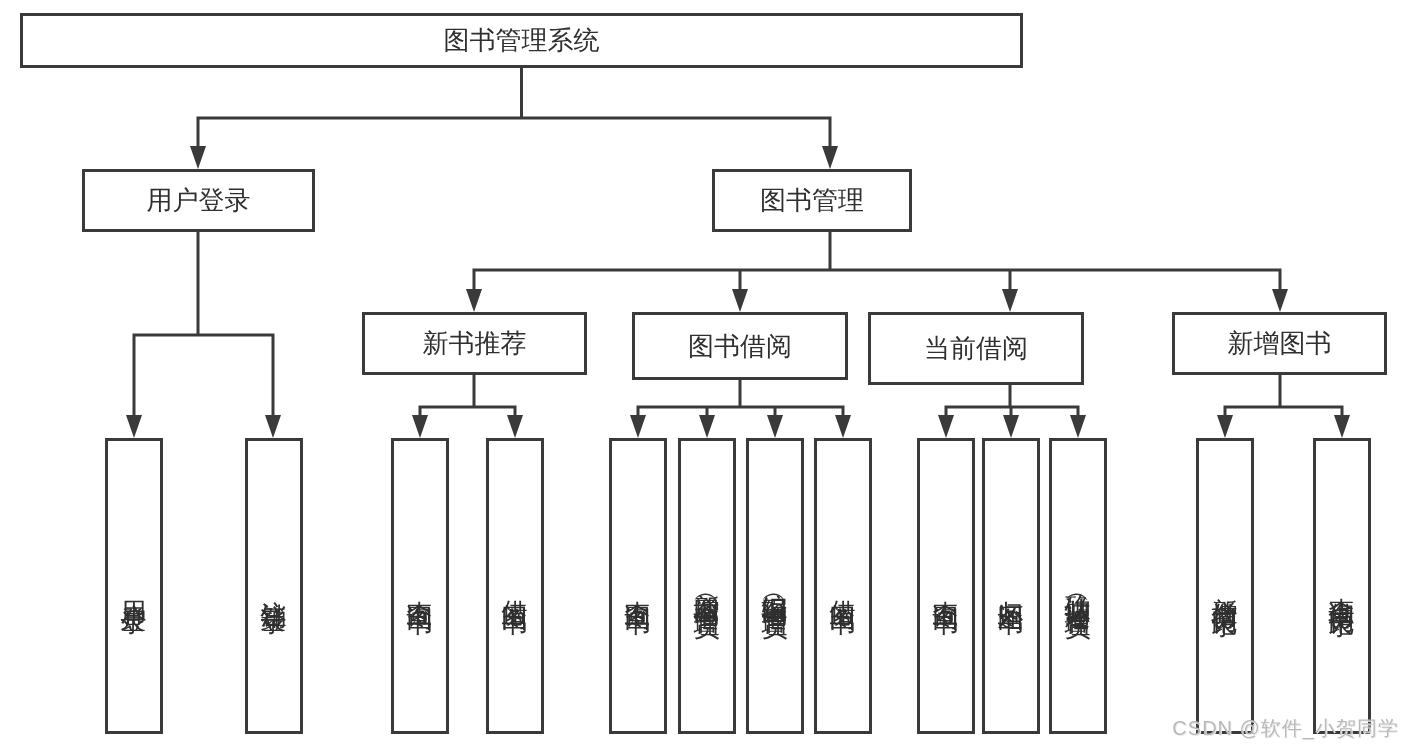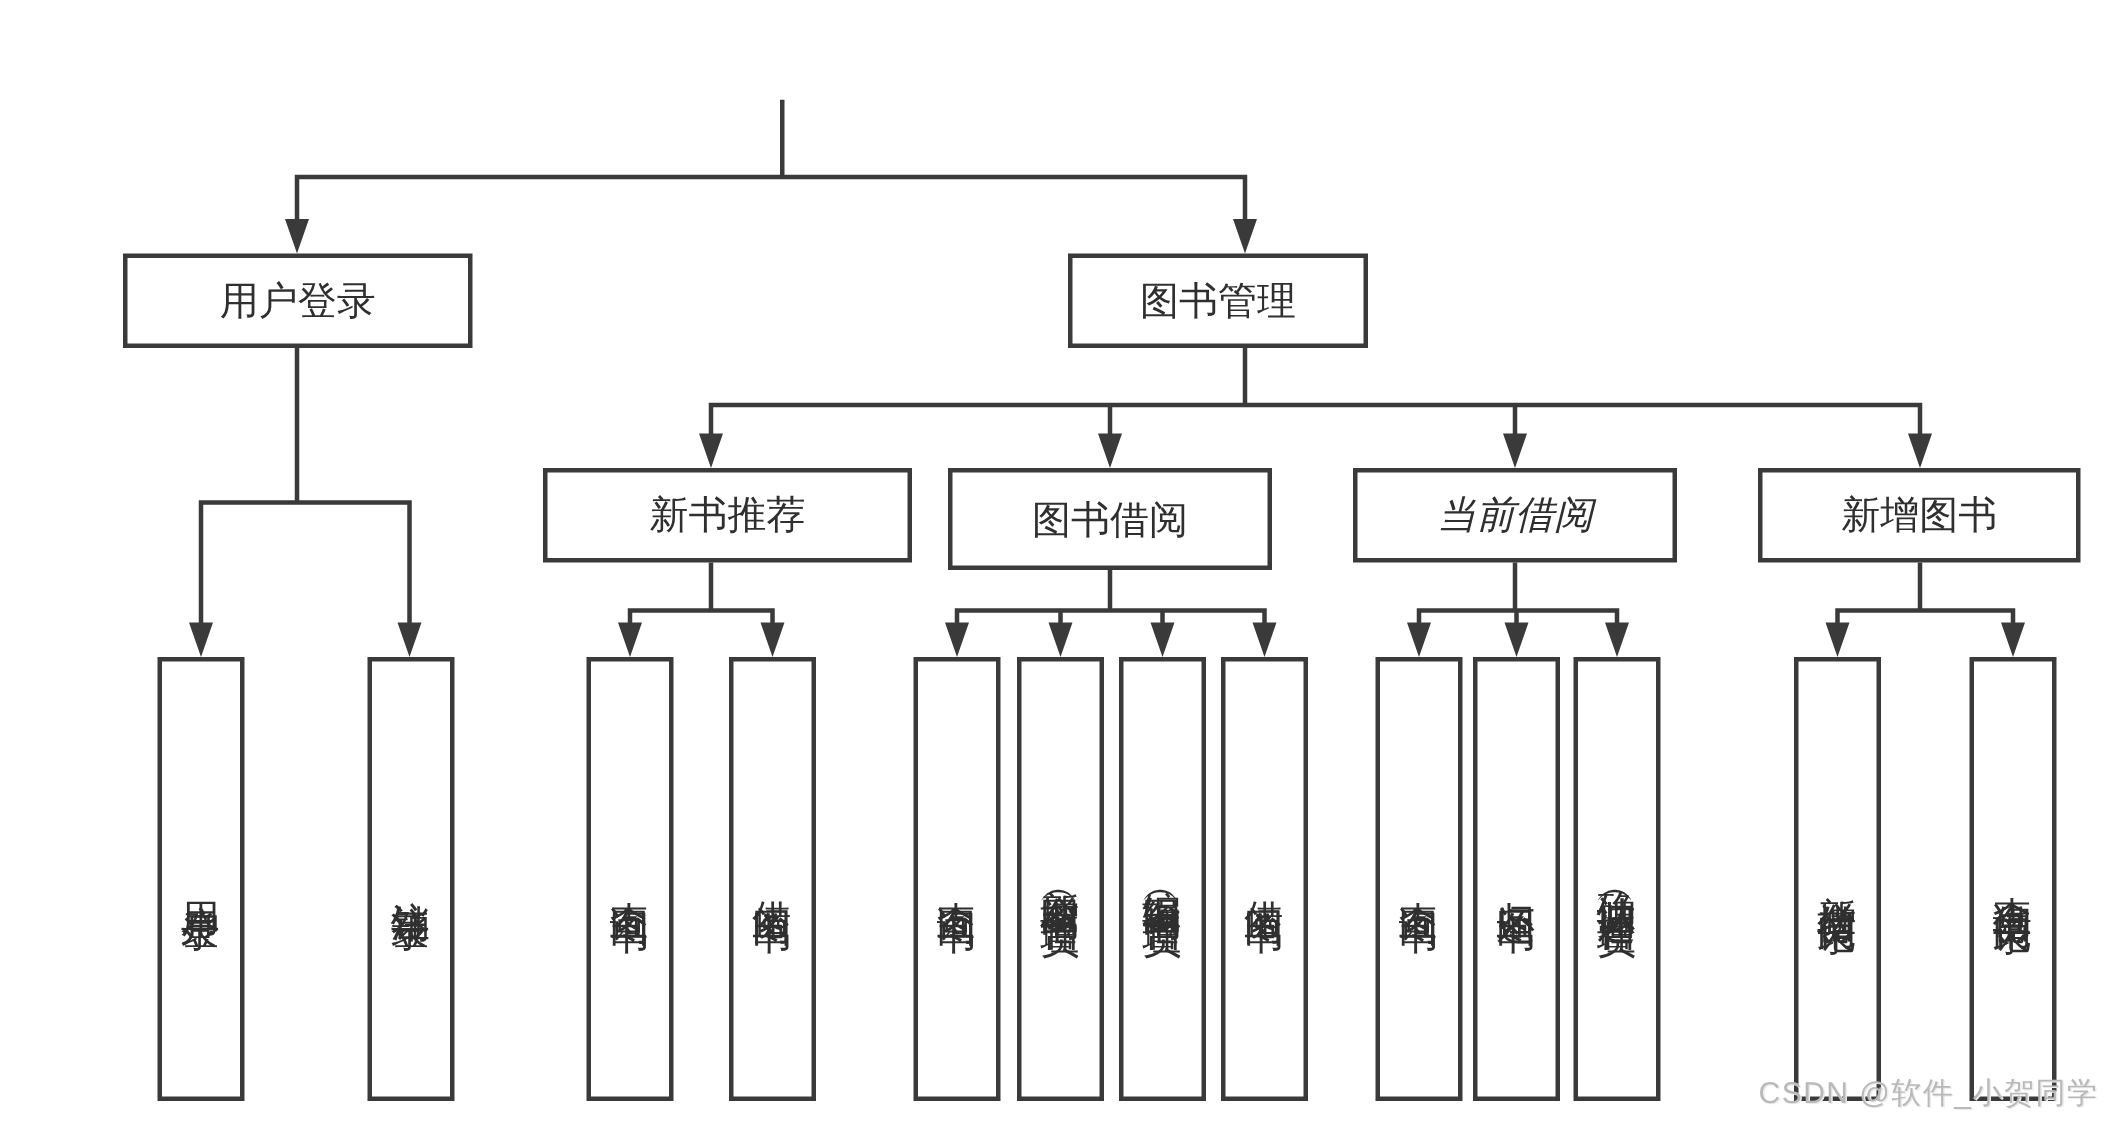--- a/index.html
+++ b/index.html
@@ -91,35 +91,38 @@
     <path fill="#3a3a3a" stroke="none" d="
       M190,146 h16 l-8,23 z  M822,146 h16 l-8,23 z
       M466,289 h16 l-8,23 z  M732,289 h16 l-8,23 z  M1002,289 h16 l-8,23 z  M1272,289 h16 l-8,23 z
       M126,415 h16 l-8,23 z  M265,415 h16 l-8,23 z
       M412,415 h16 l-8,23 z  M507,415 h16 l-8,23 z
       M630,415 h16 l-8,23 z  M699,415 h16 l-8,23 z  M767,415 h16 l-8,23 z  M835,415 h16 l-8,23 z
       M938,415 h16 l-8,23 z  M1003,415 h16 l-8,23 z  M1070,415 h16 l-8,23 z
       M1217,415 h16 l-8,23 z M1334,415 h16 l-8,23 z"></path>
   </svg>
 
+  <div class="node" style="left:20px; top:13px; width:1003px; height:55px;">
+    <span>图书管理系统</span>
+  </div>
 
   <div class="node" style="left:82px; top:169px; width:233px; height:63px;">
     <span>用户登录</span>
   </div>
   <div class="node" style="left:712px; top:169px; width:200px; height:63px;">
     <span>图书管理</span>
   </div>
 
-  <div class="node" style="left:362px; top:312px; width:246px; height:63px;">
+  <div class="node" style="left:362px; top:312px; width:225px; height:63px;">
     <span>新书推荐</span>
   </div>
   <div class="node" style="left:632px; top:312px; width:216px; height:68px;">
     <span>图书借阅</span>
   </div>
-  <div class="node" style="left:902px; top:312px; width:216px; height:63px;font-style:italic;">
+  <div class="node" style="left:868px; top:312px; width:216px; height:73px;">
     <span>当前借阅</span>
   </div>
   <div class="node" style="left:1172px; top:312px; width:215px; height:63px;">
     <span>新增图书</span>
   </div>
 
   <div class="node vertical" style="left:105px; top:438px; width:58px; height:296px;">
     <span>用户登录</span>
   </div>
   <div class="node vertical" style="left:245px; top:438px; width:58px; height:296px;">

